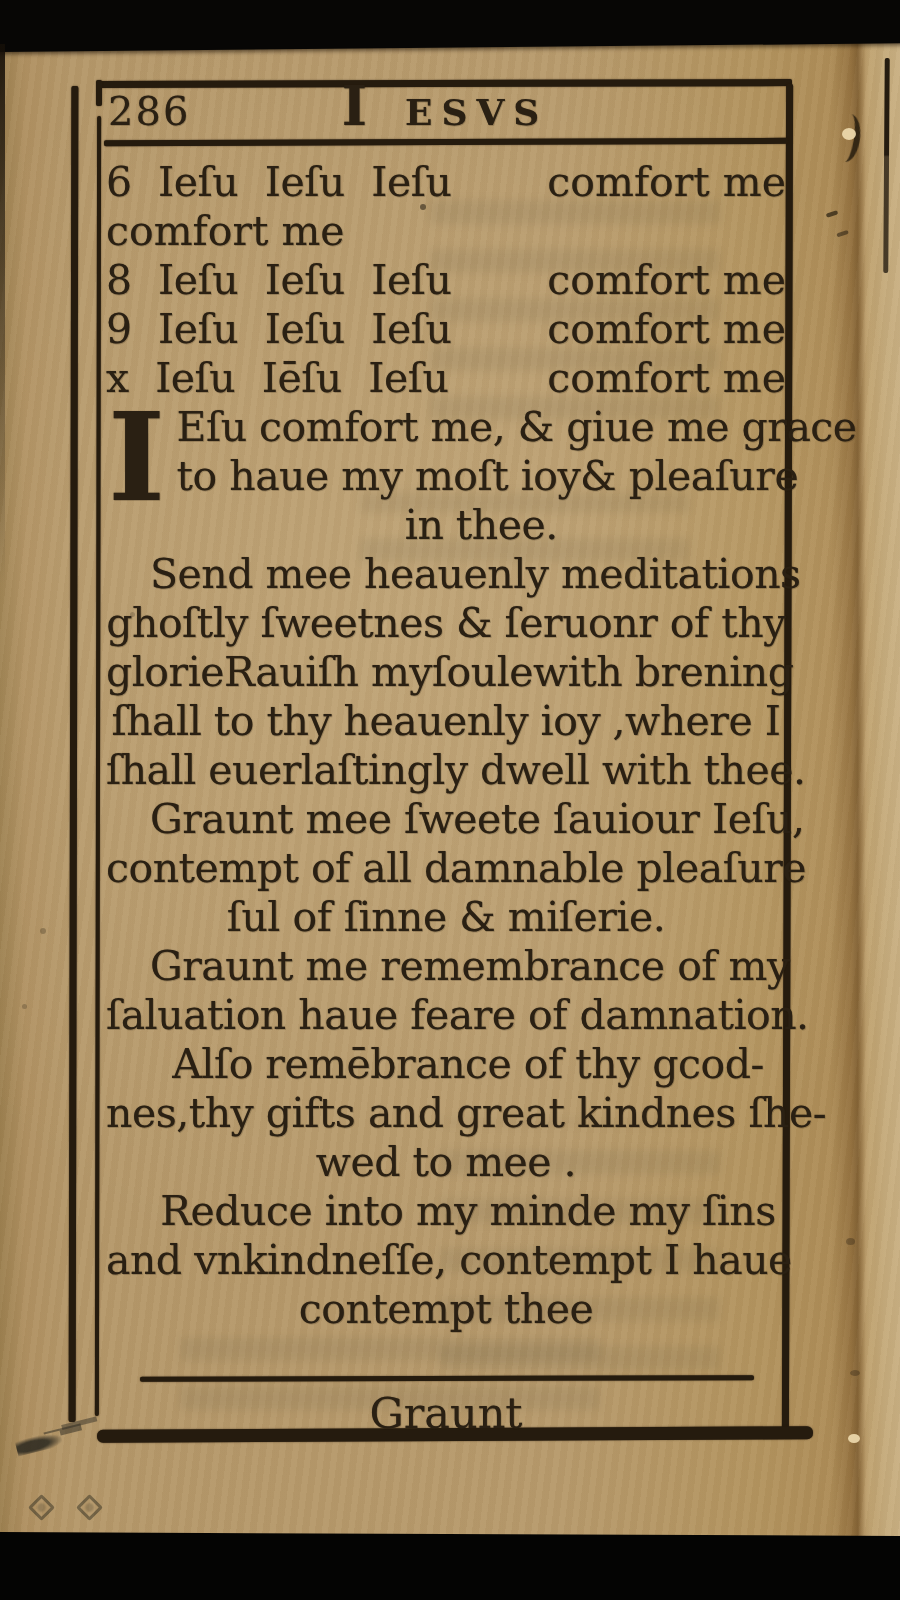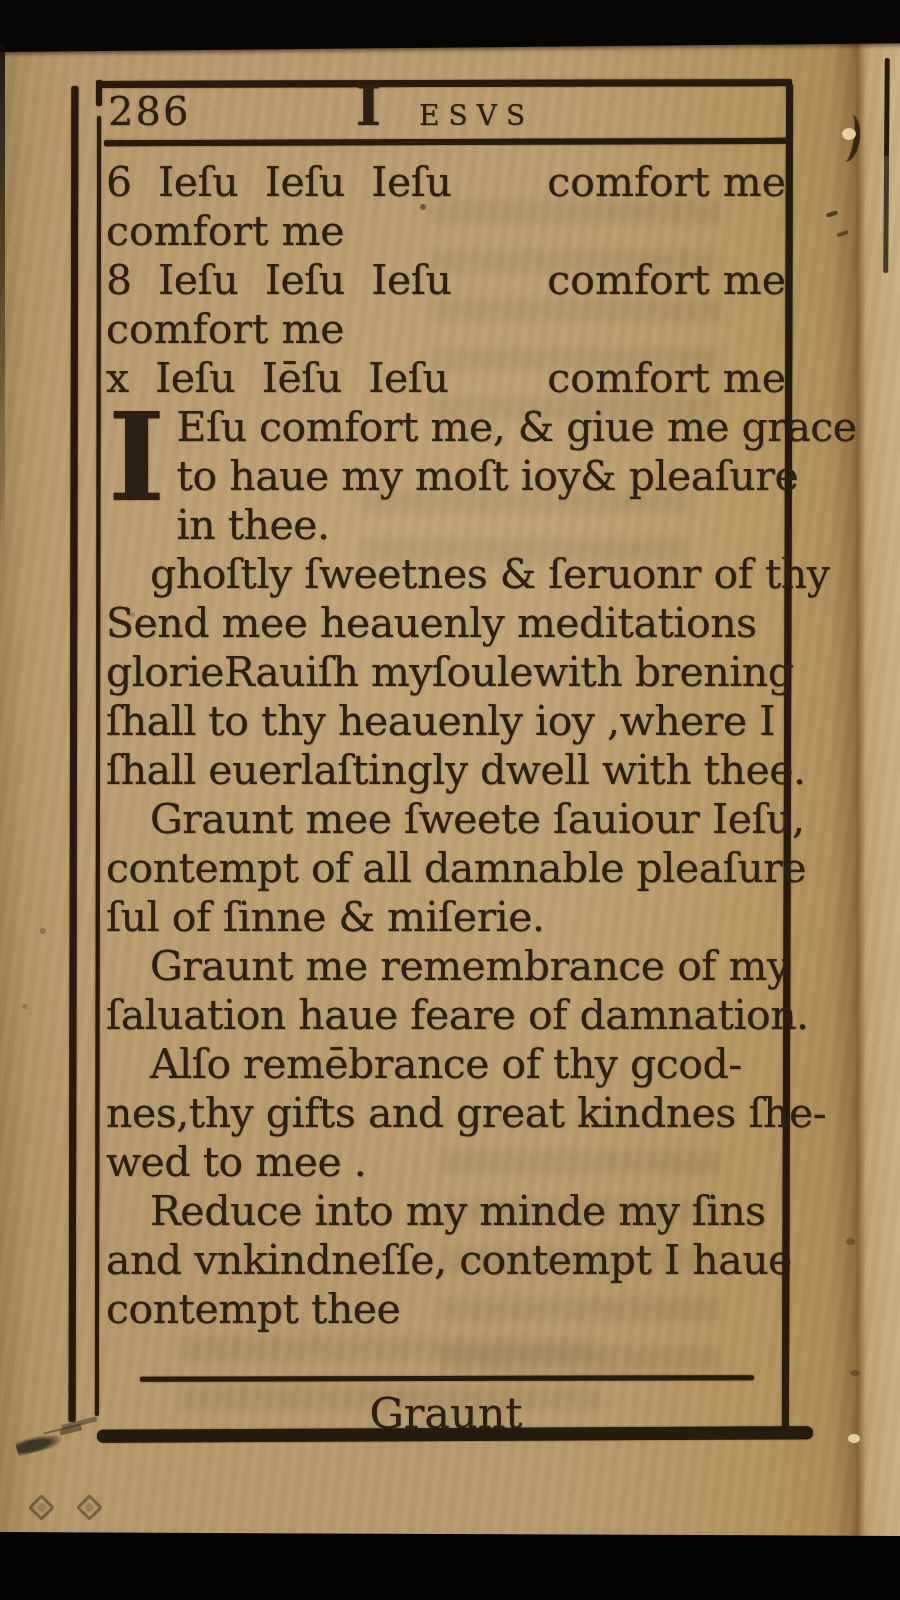--- a/index.html
+++ b/index.html
@@ -43,29 +43,29 @@
   .line-left-inner  {left:96px; top:116px; width:4px;  height:1300px;transform:rotate(0.10deg);}
   .line-right       {left:784px;top:84px;  width:7px;  height:1352px;transform:rotate(0.18deg);}
   .rule-header      {left:104px;top:139px; width:684px;height:6px; transform:rotate(-0.2deg);}
   .rule-footer      {left:140px;top:1376px;width:614px;height:5px; transform:rotate(-0.15deg);}
   .rule-frame-bottom{left:97px; top:1428px;width:716px;height:13px;transform:rotate(-0.3deg);border-radius:6px;}
   
   .ink-text{color:#2a2013;text-shadow:0 0 1px rgba(42,32,18,.5), .8px .8px 0 rgba(42,32,18,.18);}
   .page-num{position:absolute;left:108px;top:88px;font-size:40px;letter-spacing:2px;}
   .running-title{position:absolute;left:100px;top:74px;width:690px;text-align:center;}
   .rt-initial{font-size:54px;font-weight:bold;letter-spacing:4px;}
-  .rt-rest{font-size:28px;letter-spacing:9px;font-weight:normal;margin-left:34px;}
+  .rt-rest{font-size:36px;letter-spacing:9px;font-weight:bold;margin-left:34px;}
   .text-col{
     position:absolute;left:106px;top:158px;width:680px;
     font-size:41px;line-height:49px;letter-spacing:-0.5px;
   }
   .litany-row{display:flex;justify-content:space-between;}
   .litany-invocation{word-spacing:14px;white-space:nowrap;}
   .litany-response{white-space:nowrap;letter-spacing:0;}
-  .tline{white-space:nowrap;}
+  .tline{white-space:nowrap;text-align:center;}
   .para.indented .tline:first-child{text-indent:44px;}
   .dropcap{
     float:left;font-size:122px;line-height:92px;height:96px;
     font-weight:bold;margin:8px 12px 0 2px;
   }
   .catchword{position:absolute;top:1388px;left:100px;width:692px;text-align:center;font-size:43px;}
   
   .ghost{
     position:absolute;filter:blur(4px);opacity:.55;
     background:repeating-linear-gradient(0deg, rgba(80,76,58,0.18) 0 24px, rgba(80,76,58,0) 24px 49px);
@@ -148,37 +148,38 @@
       <span class="litany-response">comfort me</span>
     </div>
     <div class="litany-row">
       <span class="litany-response">comfort me</span>
     </div>
     <div class="litany-row">
       <span class="litany-invocation">8 Ieſu Ieſu Ieſu</span>
       <span class="litany-response">comfort me</span>
     </div>
     <div class="litany-row">
+      <span class="litany-invocation">9 Ieſu Ieſu Ieſu</span>
       <span class="litany-response">comfort me</span>
     </div>
     <div class="litany-row">
       <span class="litany-invocation">x Ieſu Iēſu Ieſu</span>
       <span class="litany-response">comfort me</span>
     </div>
 
     <div class="para">
       <span class="dropcap">I</span>
       <div class="tline">Eſu comfort me, &amp; giue me grace</div>
       <div class="tline">to haue my moſt ioy&amp; pleaſure</div>
       <div class="tline">in thee.</div>
     </div>
 
     <div class="para indented">
+      <div class="tline">Send mee heauenly meditations</div>
       <div class="tline">ghoſtly ſweetnes &amp; ſeruonr of thy</div>
-      <div class="tline">Send mee heauenly meditations</div>
       <div class="tline">glorieRauiſh myſoulewith brening</div>
       <div class="tline">ſhall to thy heauenly ioy ,where I</div>
       <div class="tline">ſhall euerlaſtingly dwell with thee.</div>
     </div>
 
     <div class="para indented">
       <div class="tline">Graunt mee ſweete ſauiour Ieſu,</div>
       <div class="tline">contempt of all damnable pleaſure</div>
       <div class="tline">ſul of ſinne &amp; miſerie.</div>
     </div>

